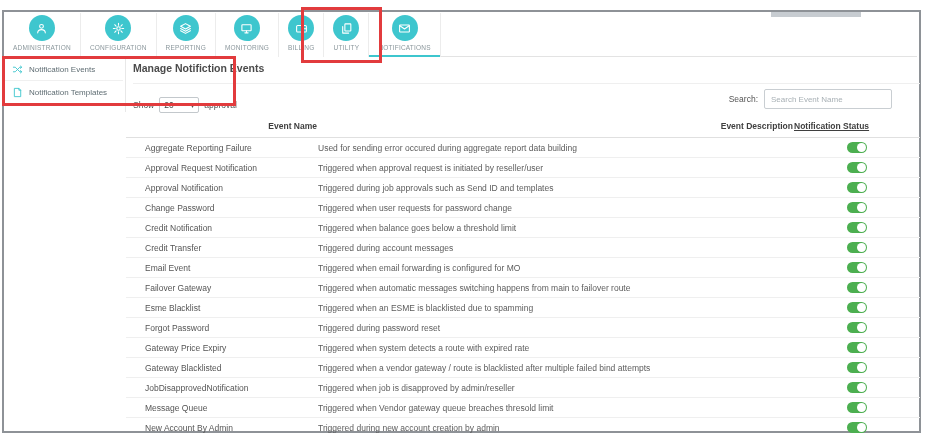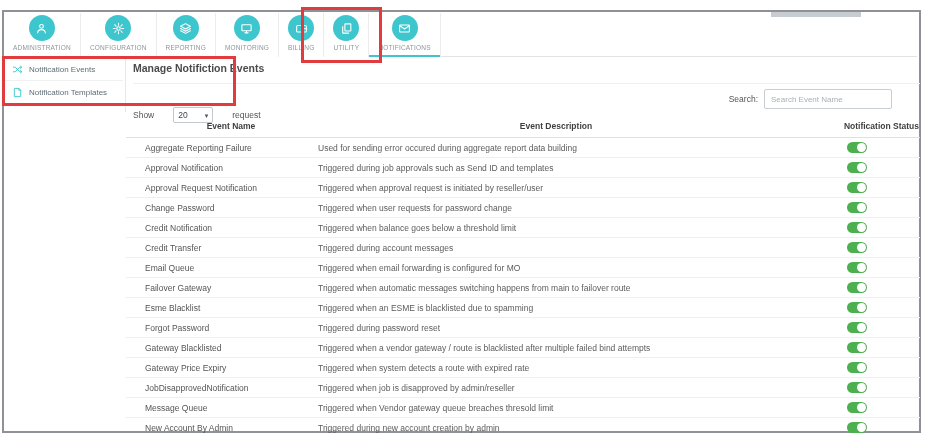--- a/index.html
+++ b/index.html
@@ -33,32 +33,32 @@
   .sidebar{position:absolute;left:4px;top:58px;width:119px;z-index:3;}
   .side-item{display:flex;align-items:center;gap:6px;height:22px;padding-left:8px;border-bottom:1px solid #f0f0f0;font-size:8px;color:#5f6d73;cursor:pointer;}
   .side-icon{color:var(--teal);display:flex;flex:0 0 auto;}
   .sidebar-divider{position:absolute;left:125px;top:57px;width:1px;height:55px;background:#e8e8e8;z-index:2;}
 
   
   .main{position:absolute;left:126px;top:57px;width:794px;z-index:3;}
   .main-title{margin:5px 0 0 7px;font-size:10.5px;font-weight:bold;color:#4b4b4b;}
   .title-rule{margin:9px 0 0 7px;height:1px;background:#efefef;}
   .controls{position:relative;height:30px;}
-  .show-group{position:absolute;left:7px;top:23px;display:flex;align-items:center;gap:19px;font-size:8.5px;color:#555;}
+  .show-group{position:absolute;left:7px;top:13px;display:flex;align-items:center;gap:5px;font-size:8.5px;color:#555;}
   .page-size{display:inline-flex;align-items:center;justify-content:space-between;width:40px;height:16px;border:1px solid #c3c8cc;border-radius:2px;padding:0 4px;font-size:8.5px;color:#444;background:#fff;cursor:pointer;box-sizing:border-box;}
   .caret{font-size:7px;color:#555;line-height:1;}
   .search-group{position:absolute;right:28px;top:5px;display:flex;align-items:center;gap:6px;font-size:8.5px;color:#555;}
   .search-input{width:128px;height:20px;border:1px solid #c9ced2;border-radius:2px;padding:0 6px;font-size:8px;color:#333;box-sizing:border-box;outline:none;font-family:"Liberation Sans",sans-serif;}
   .search-input::placeholder{color:#a8b0b5;}
 
   
   table.events{width:100%;border-collapse:collapse;margin-top:1px;}
-  table.events th{font-size:8.5px;color:#3f3f3f;text-align:center;font-weight:bold;height:20px;border-bottom:1px solid #e0e0e0;}
+  table.events th{font-size:8.5px;color:#3f3f3f;text-align:right;font-weight:bold;height:20px;border-bottom:1px solid #e0e0e0;}
   table.events th.name{width:172px;padding-left:19px;}
-  table.events th.status{width:125px;text-align:right;padding-left:0;}
+  table.events th.status{width:125px;text-align:left;padding-left:0;text-decoration:underline;}
   table.events td{font-size:8.5px;color:#5c5c5c;height:19px;border-bottom:1px solid #efefef;padding:0;}
   table.events td.name{padding-left:19px;color:#555;}
   table.events td.status{text-align:center;}
   .toggle{display:inline-block;width:20px;height:11px;border-radius:6px;background:var(--green);position:relative;vertical-align:middle;cursor:pointer;}
   .toggle .knob{position:absolute;right:1px;top:1px;width:9px;height:9px;border-radius:50%;background:#fff;}
 </style>
 </head>
 <body>
 
 <div class="canvas">
@@ -169,21 +169,21 @@
     <div class="main-title">Manage Notifiction Events</div>
     <div class="title-rule"></div>
 
     <div class="controls">
       <div class="show-group">
         <span>Show</span>
         <span class="page-size">
           <span>20</span>
           <span class="caret">▾</span>
         </span>
-        <span>request</span>
+        <span>approval</span>
       </div>
       <div class="search-group">
         <span>Search:</span>
         <input class="search-input" type="text" placeholder="Search Event Name" style="">
       </div>
     </div>
 
     <table class="events">
       <thead>
         <tr>
@@ -195,36 +195,36 @@
       <tbody>
   <tr>
     <td class="name">Aggregate Reporting Failure</td>
     <td class="desc">Used for sending error occured during aggregate report data building</td>
     <td class="status">
       <span class="toggle"><span class="knob"></span></span>
     </td>
   </tr>
 
   <tr>
+    <td class="name">Approval Request Notification</td>
+    <td class="desc">Triggered when approval request is initiated by reseller/user</td>
+    <td class="status">
+      <span class="toggle"><span class="knob"></span></span>
+    </td>
+  </tr>
+
+  <tr>
     <td class="name">Approval Notification</td>
     <td class="desc">Triggered during job approvals such as Send ID and templates</td>
     <td class="status">
       <span class="toggle"><span class="knob"></span></span>
     </td>
   </tr>
 
   <tr>
-    <td class="name">Approval Request Notification</td>
-    <td class="desc">Triggered when approval request is initiated by reseller/user</td>
-    <td class="status">
-      <span class="toggle"><span class="knob"></span></span>
-    </td>
-  </tr>
-
-  <tr>
     <td class="name">Change Password</td>
     <td class="desc">Triggered when user requests for password change</td>
     <td class="status">
       <span class="toggle"><span class="knob"></span></span>
     </td>
   </tr>
 
   <tr>
     <td class="name">Credit Notification</td>
     <td class="desc">Triggered when balance goes below a threshold limit</td>
@@ -235,21 +235,21 @@
 
   <tr>
     <td class="name">Credit Transfer</td>
     <td class="desc">Triggered during account messages</td>
     <td class="status">
       <span class="toggle"><span class="knob"></span></span>
     </td>
   </tr>
 
   <tr>
-    <td class="name">Email Queue</td>
+    <td class="name">Email Event</td>
     <td class="desc">Triggered when email forwarding is configured for MO</td>
     <td class="status">
       <span class="toggle"><span class="knob"></span></span>
     </td>
   </tr>
 
   <tr>
     <td class="name">Failover Gateway</td>
     <td class="desc">Triggered when automatic messages switching happens from main to failover route</td>
     <td class="status">
@@ -267,36 +267,36 @@
 
   <tr>
     <td class="name">Forgot Password</td>
     <td class="desc">Triggered during password reset</td>
     <td class="status">
       <span class="toggle"><span class="knob"></span></span>
     </td>
   </tr>
 
   <tr>
+    <td class="name">Gateway Price Expiry</td>
+    <td class="desc">Triggered when system detects a route with expired rate</td>
+    <td class="status">
+      <span class="toggle"><span class="knob"></span></span>
+    </td>
+  </tr>
+
+  <tr>
     <td class="name">Gateway Blacklisted</td>
     <td class="desc">Triggered when a vendor gateway / route is blacklisted after multiple failed bind attempts</td>
     <td class="status">
       <span class="toggle"><span class="knob"></span></span>
     </td>
   </tr>
 
   <tr>
-    <td class="name">Gateway Price Expiry</td>
-    <td class="desc">Triggered when system detects a route with expired rate</td>
-    <td class="status">
-      <span class="toggle"><span class="knob"></span></span>
-    </td>
-  </tr>
-
-  <tr>
     <td class="name">JobDisapprovedNotification</td>
     <td class="desc">Triggered when job is disapproved by admin/reseller</td>
     <td class="status">
       <span class="toggle"><span class="knob"></span></span>
     </td>
   </tr>
 
   <tr>
     <td class="name">Message Queue</td>
     <td class="desc">Triggered when Vendor gateway queue breaches thresold limit</td>

